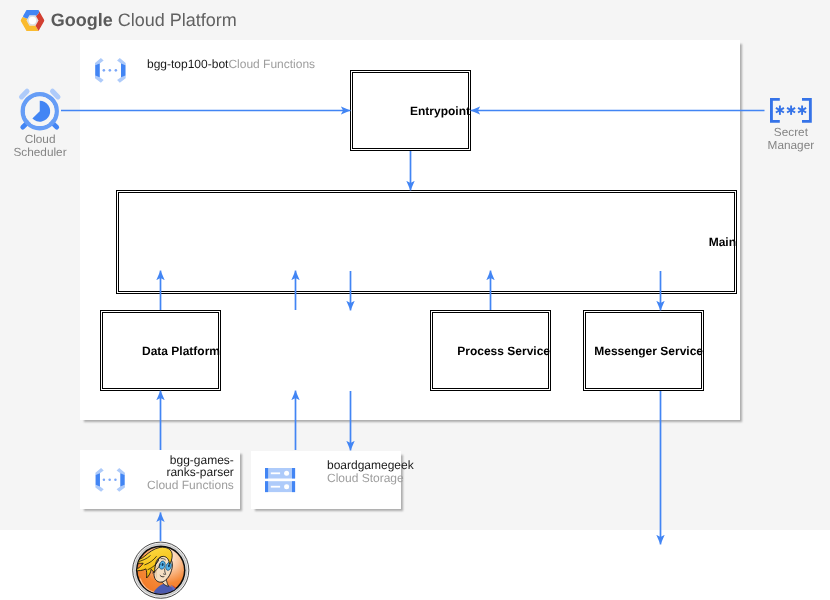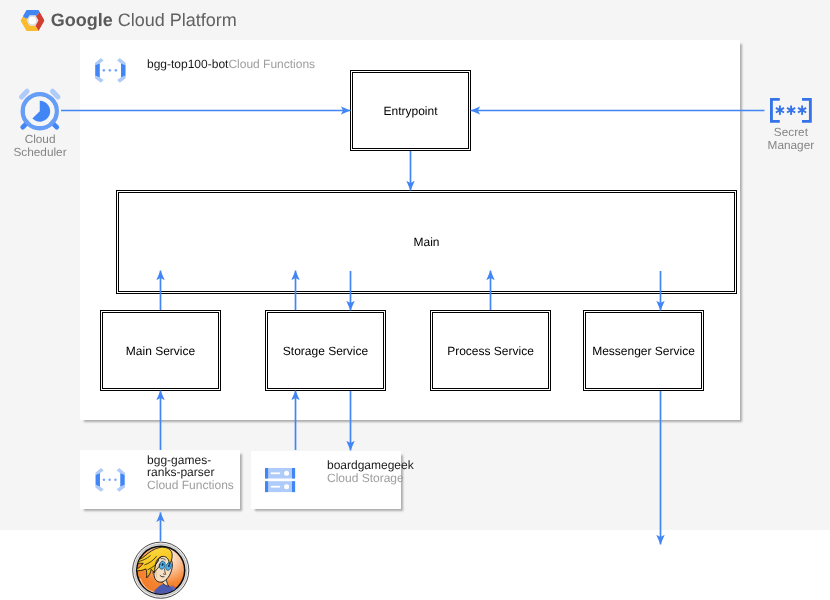--- a/index.html
+++ b/index.html
@@ -17,21 +17,21 @@
   
   #gcp-panel{left:80.4px;top:40px;width:659.9px;height:379.7px;background:#ffffff;
              box-shadow:3px 3px 2px -1px rgba(0,0,0,0.30);}
   #project-head{left:95px;top:57.5px;}
   #project-head .labels{position:absolute;left:52px;top:0.8px;display:flex;flex-direction:row;line-height:12.7px;white-space:nowrap;}
   #project-head .t{font-size:12px;color:#1a1a1a;}
   #project-head .s{font-size:12px;color:#9e9e9e;}
 
   
   .dbox{background:#ffffff;border:1px solid #000;box-shadow:0 0 0 1px #fff inset, 0 0 0 2px #000 inset;
-        display:flex;align-items:center;justify-content:center;box-sizing:border-box;}
+        display:flex;align-items:center;justify-content:flex-end;box-sizing:border-box;font-weight:bold;}
   .dbox span{font-size:12px;color:#000;}
 
   
   .card{background:#fff;box-shadow:3px 3px 2px -1px rgba(0,0,0,0.30);box-sizing:border-box;}
   .card .labels{position:absolute;display:flex;flex-direction:column;line-height:12.8px;white-space:nowrap;}
   .card .t{font-size:12px;color:#1a1a1a;}
   .card .s{font-size:12px;color:#9e9e9e;}
   .card > span:first-child{position:absolute;}
 
   
@@ -43,21 +43,21 @@
   
   #box-entrypoint{left:350px;top:70px;width:121px;height:81px;}
   #box-main{left:116px;top:190px;width:621px;height:104px;}
   #box-svc0{left:100px;top:310px;width:121px;height:81px;}
   #box-svc1{left:265px;top:310px;width:121px;height:81px;}
   #box-svc2{left:430px;top:310px;width:121px;height:81px;}
   #box-svc3{left:583px;top:310px;width:121px;height:81px;}
 
   #card0{left:80.3px;top:450.4px;width:160.2px;height:59.1px;}
   #card0 > span:first-child{left:13.7px;top:17.5px;}
-  #card0 .labels{left:66.8px;top:3.2px;}
+  #card0 .labels{left:66.8px;top:3.2px;align-items:flex-end;}
   #card1{left:250.6px;top:450.6px;width:150.3px;height:58.4px;}
   #card1 > span:first-child{left:14.5px;top:17.1px;}
   #card1 .labels{left:66.4px;top:8.6px;margin-left:10px;}
 
   #ext-scheduler{left:19.3px;top:88.2px;width:41.5px;}
   #ext-scheduler .extlabel{position:absolute;left:-20px;top:44.5px;width:81.5px;}
   #ext-secret{left:770px;top:97.8px;width:41.8px;}
   #ext-secret .extlabel{position:absolute;left:-20px;top:28.4px;width:81.8px;}
   #logo-bgg{left:132.3px;top:541.6px;}
 </style>
@@ -119,24 +119,21 @@
     </span>
   </div>
 
   <div class="abs dbox" id="box-entrypoint">
       <span>Entrypoint</span>
     </div>
   <div class="abs dbox" id="box-main">
       <span>Main</span>
     </div>
   <div class="abs dbox" id="box-svc0">
-      <span>Main Service</span>
-    </div>
-  <div class="abs dbox" id="box-svc1">
-      <span>Storage Service</span>
+      <span>Data Platform</span>
     </div>
   <div class="abs dbox" id="box-svc2">
       <span>Process Service</span>
     </div>
   <div class="abs dbox" id="box-svc3">
       <span>Messenger Service</span>
     </div>
 
   <div class="abs card" id="card0">
     <span>

